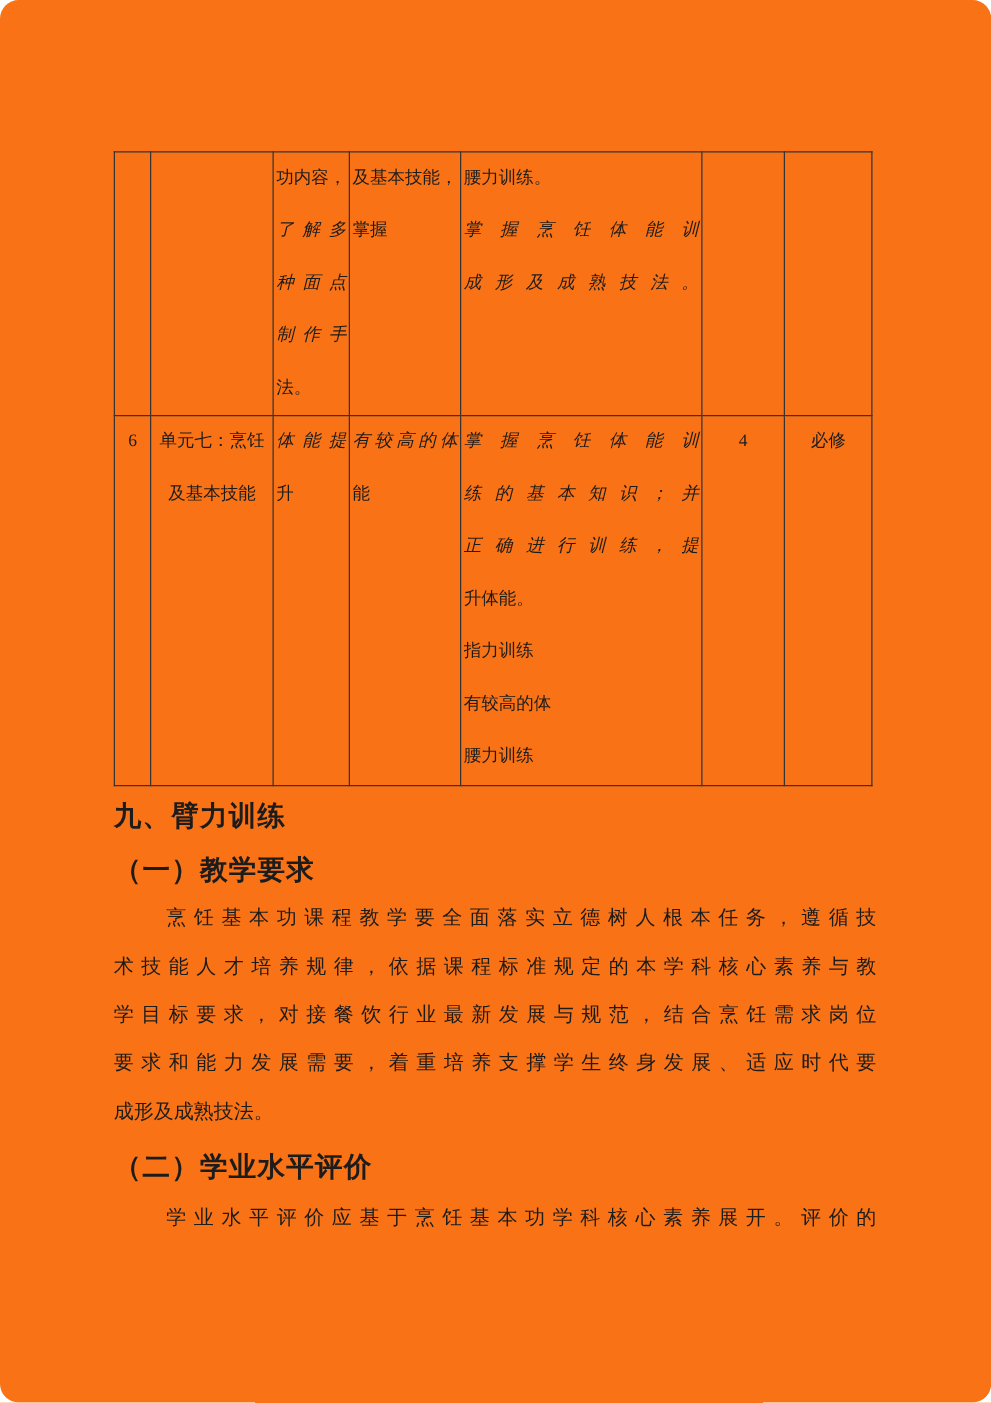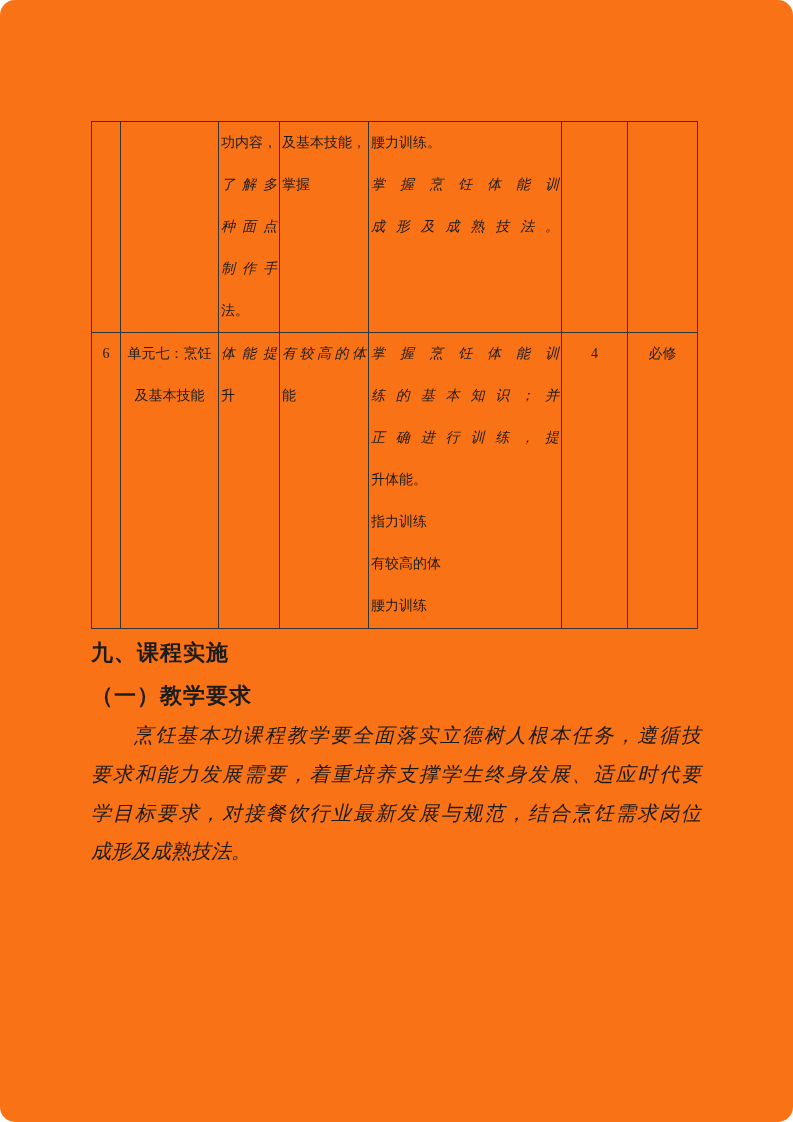--- a/index.html
+++ b/index.html
@@ -50,22 +50,21 @@
   }
   .h-sub{
     position:absolute;left:91px;
     font-weight:700;font-size:22px;letter-spacing:1px;
     line-height:30px;white-space:nowrap;
   }
   .h-sub.s1{top:681px;text-align:right;}
   .h-sub.s2{top:919px;}
   .para{
     position:absolute;left:91px;width:610px;
-    font-size:20px;
-    font-style:italic;
+    font-size:16px;
   }
   .para.p1{top:716px;}
   .para.p2{top:956px;}
   .pl{
     line-height:38.8px;
     text-align:justify;
     -moz-text-align-last:justify;
     text-align-last:justify;
     text-justify:inter-character;
   }
@@ -138,26 +137,31 @@
         <td class="va-m ta-c">
           <div class="ln ctr">4</div>
         </td>
         <td class="va-m ta-c">
           <div class="ln ctr">必修</div>
         </td>
       </tr>
     </tbody>
   </table>
 
-  <div class="h-main">九、课程实施</div>
+  <div class="h-main">九、臂力训练</div>
 
   <div class="h-sub s1">（一）教学要求</div>
 
   <div class="para p1">
     <div class="pl first">烹饪基本功课程教学要全面落实立德树人根本任务，遵循技</div>
+    <div class="pl">术技能人才培养规律，依据课程标准规定的本学科核心素养与教</div>
+    <div class="pl">学目标要求，对接餐饮行业最新发展与规范，结合烹饪需求岗位</div>
     <div class="pl">要求和能力发展需要，着重培养支撑学生终身发展、适应时代要</div>
-    <div class="pl">学目标要求，对接餐饮行业最新发展与规范，结合烹饪需求岗位</div>
     <div class="pl last">成形及成熟技法。</div>
   </div>
 
+  <div class="h-sub s2">（二）学业水平评价</div>
 
+  <div class="para p2">
+    <div class="pl first">学业水平评价应基于烹饪基本功学科核心素养展开。评价的</div>
+  </div>
 
 </div>
 
 </body></html>

